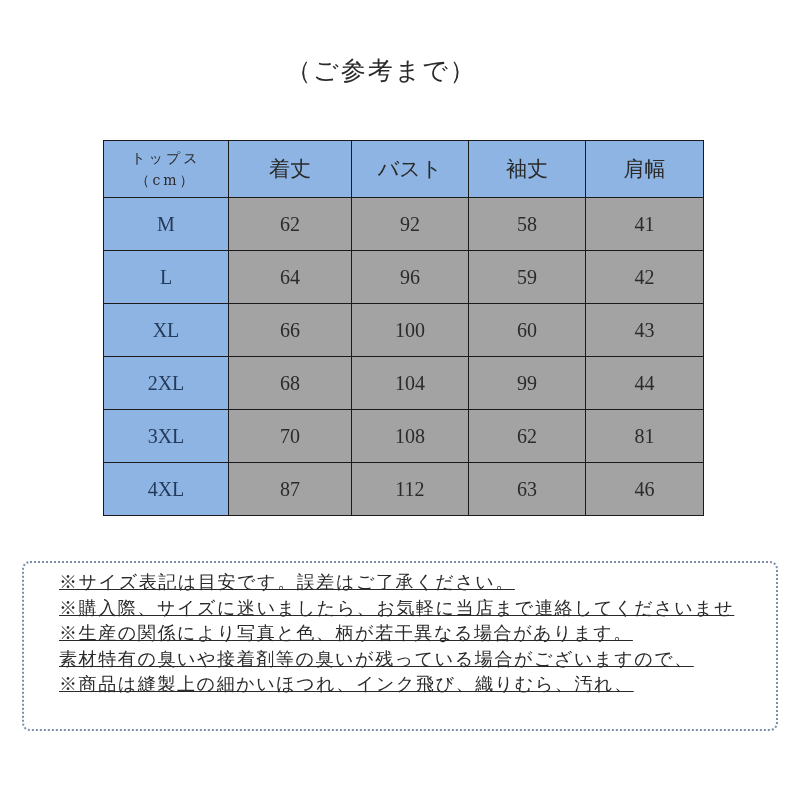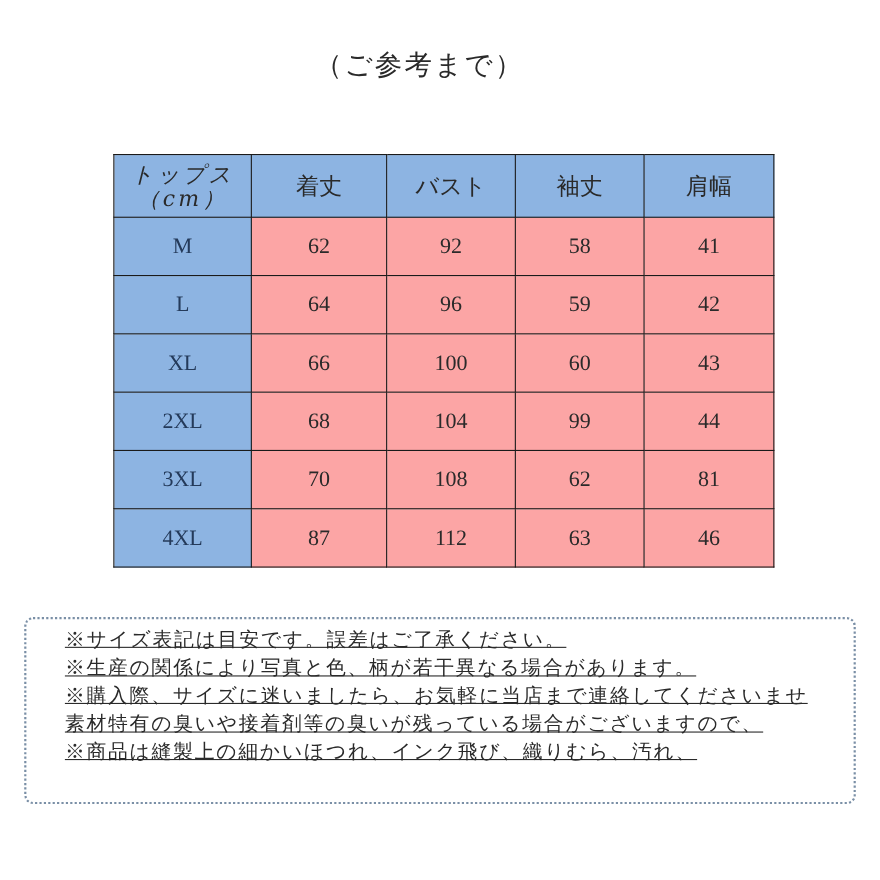--- a/index.html
+++ b/index.html
@@ -11,21 +11,21 @@
       width: 800px;
       height: 800px;
       position: relative;
       overflow: hidden;
       font-family: "DejaVu Serif", "Liberation Serif", serif;
       color: #222222;
     }
     .title {
       position: absolute;
       left: 0;
-      top: 42px;
+      top: 54px;
       width: 763px;
       text-align: center;
       font-size: 25px;
       letter-spacing: 2px;
       color: #2a2a2a;
     }
     table.size-table {
       position: absolute;
       left: 103px;
       top: 140px;
@@ -39,29 +39,28 @@
       padding: 0;
       font-weight: normal;
       color: #2a2a2a;
     }
     table.size-table th {
       background: #8db4e2;
       height: 56px;
       font-size: 21px;
     }
     table.size-table th.corner {
-      font-size: 20px;
+      font-size: 14px;
       line-height: 22px;
       letter-spacing: 3px;
-      font-style: italic;
     }
     table.size-table td {
       height: 52px;
       font-size: 20px;
-      background: #fca5a5;
+      background: #a3a3a3;
       font-family: "Liberation Serif", "DejaVu Serif", serif;
     }
     table.size-table td.size-label {
       background: #8db4e2;
       color: #243a5a;
     }
     .col0 { width: 125px; }
     .col1 { width: 123px; }
     .col2 { width: 117px; }
     .col3 { width: 117px; }
@@ -150,17 +149,17 @@
     <td>87</td>
     <td>112</td>
     <td>63</td>
     <td>46</td>
   </tr>
 </tbody>
   </table>
 
 <div class="notes">
   <div class="line">※サイズ表記は目安です。誤差はご了承ください。</div>
+  <div class="line">※購入際、サイズに迷いましたら、お気軽に当店まで連絡してくださいませ</div>
   <div class="line">※生産の関係により写真と色、柄が若干異なる場合があります。</div>
-  <div class="line">※購入際、サイズに迷いましたら、お気軽に当店まで連絡してくださいませ</div>
   <div class="line">素材特有の臭いや接着剤等の臭いが残っている場合がございますので、</div>
   <div class="line">※商品は縫製上の細かいほつれ、インク飛び、織りむら、汚れ、</div>
 </div>
 
 </body></html>

